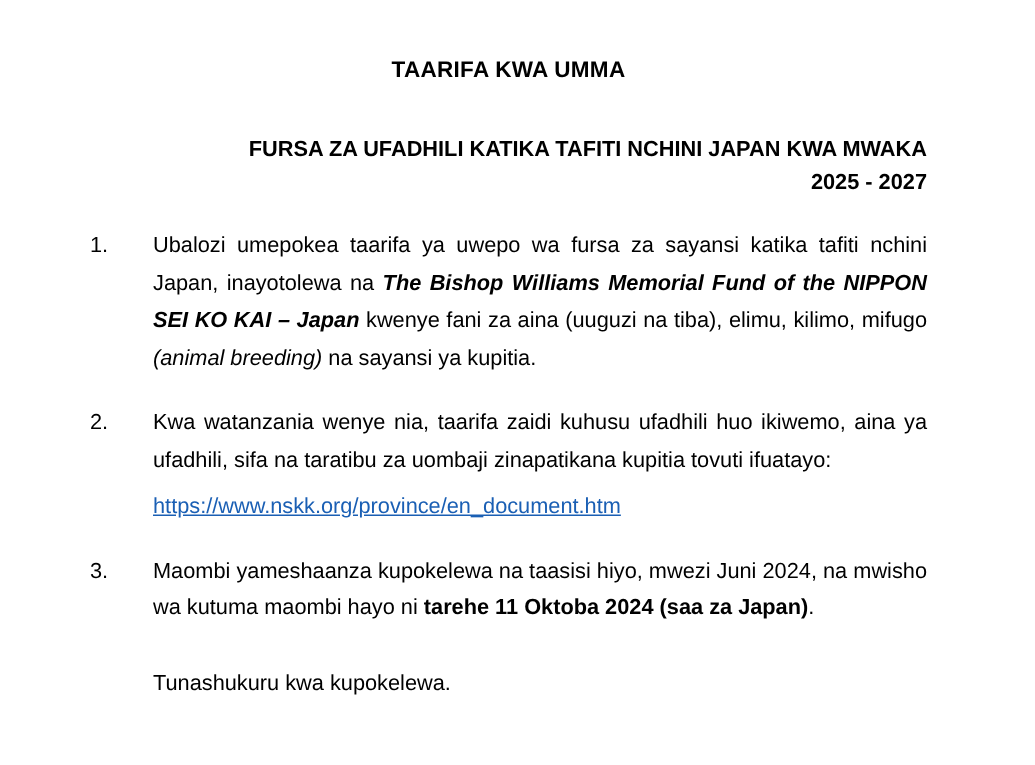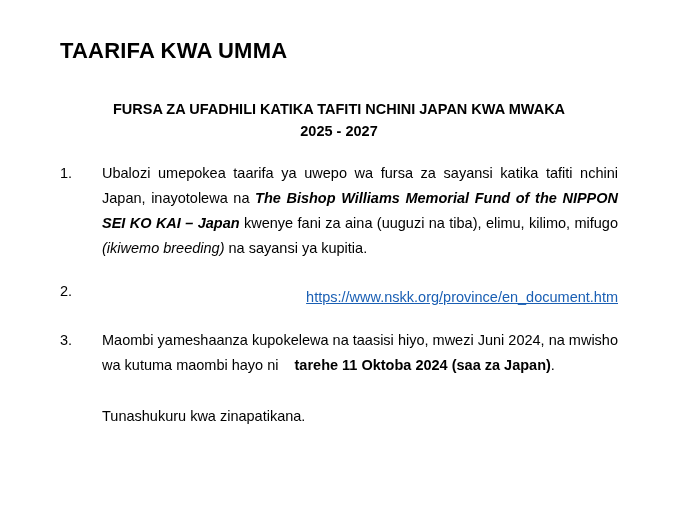--- a/index.html
+++ b/index.html
@@ -15,28 +15,28 @@
     overflow: hidden;
   }
   .page {
     position: relative;
     width: 690px;
     height: 510px;
     box-sizing: border-box;
     padding: 38px 72px 0 60px;
   }
   .doc-title {
-    text-align: left;
-    font-size: 22px;
+    text-align: center;
+    font-size: 15px;
     font-weight: bold;
     letter-spacing: 0.2px;
     margin: 0 0 34px 0;
   }
   .doc-subtitle {
-    text-align: center;
+    text-align: right;
     font-size: 14.5px;
     font-weight: bold;
     line-height: 1.55;
     margin: 0 0 18px 0;
   }
   .doc-subtitle .years {
   }
   .item {
     display: flex;
     align-items: flex-start;
@@ -54,27 +54,26 @@
     line-height: 1.72;
     text-align: justify;
     text-justify: inter-word;
   }
   .bi {
     font-weight: bold;
     font-style: italic;
   }
   .b {
     font-weight: bold;
-    margin-left: 12px;
   }
   .i {
     font-style: italic;
   }
   .link-line {
-    text-align: right;
+    text-align: left;
     margin-top: 6px;
   }
   a.doc-link {
     color: #1a5fb4;
     text-decoration: underline;
     font-size: 14.5px;
   }
   .closing {
     font-size: 14.5px;
     line-height: 1.72;
@@ -90,35 +89,36 @@
   <h1 class="doc-title">TAARIFA KWA UMMA</h1>
 
   <div class="doc-subtitle">
     <span>FURSA ZA UFADHILI KATIKA TAFITI NCHINI JAPAN KWA MWAKA</span><br>
     <span class="years">2025 - 2027</span>
   </div>
 
   <div class="item">
     <div class="item-num">1.</div>
     <div class="item-body">
-      <span>Ubalozi umepokea taarifa ya uwepo wa fursa za sayansi katika tafiti nchini Japan, inayotolewa na </span><span class="bi">The Bishop Williams Memorial Fund of the NIPPON SEI KO KAI – Japan</span><span> kwenye fani za aina (uuguzi na tiba), elimu, kilimo, mifugo </span><span class="i">(ikiwemo breeding)</span><span> na sayansi ya kupitia.</span>
+      <span>Ubalozi umepokea taarifa ya uwepo wa fursa za sayansi katika tafiti nchini Japan, inayotolewa na </span><span class="bi">The Bishop Williams Memorial Fund of the NIPPON SEI KO KAI – Japan</span><span> kwenye fani za aina (uuguzi na tiba), elimu, kilimo, mifugo </span><span class="i">(animal breeding)</span><span> na sayansi ya kupitia.</span>
     </div>
   </div>
 
   <div class="item">
     <div class="item-num">2.</div>
     <div class="item-body">
+      <span>Kwa watanzania wenye nia, taarifa zaidi kuhusu ufadhili huo ikiwemo, aina ya ufadhili, sifa na taratibu za uombaji zinapatikana kupitia tovuti ifuatayo:</span>
       <div class="link-line">
         <a class="doc-link" href="#">https://www.nskk.org/province/en_document.htm</a>
       </div>
     </div>
   </div>
 
   <div class="item">
     <div class="item-num">3.</div>
     <div class="item-body">
       <span>Maombi yameshaanza kupokelewa na taasisi hiyo, mwezi Juni 2024, na mwisho wa kutuma maombi hayo ni </span><span class="b">tarehe 11 Oktoba 2024 (saa za Japan)</span><span>.</span>
     </div>
   </div>
 
-  <div class="closing">Tunashukuru kwa zinapatikana.</div>
+  <div class="closing">Tunashukuru kwa kupokelewa.</div>
 
 </div>
 
 </body></html>

